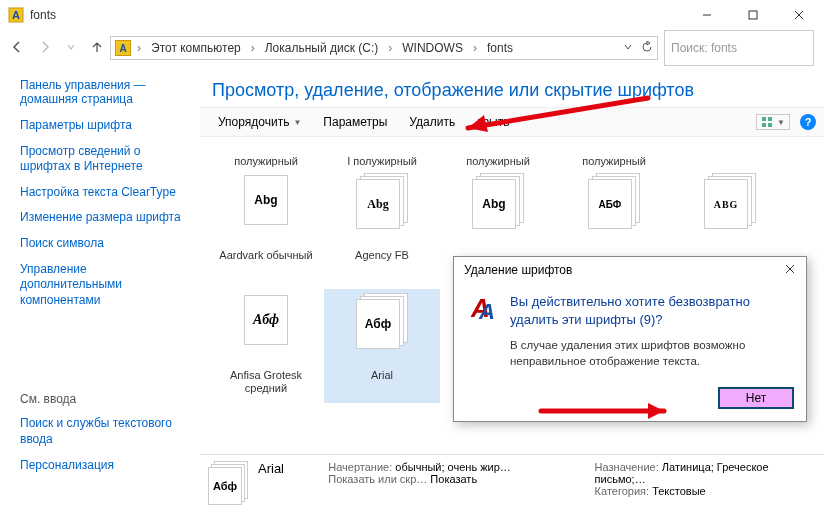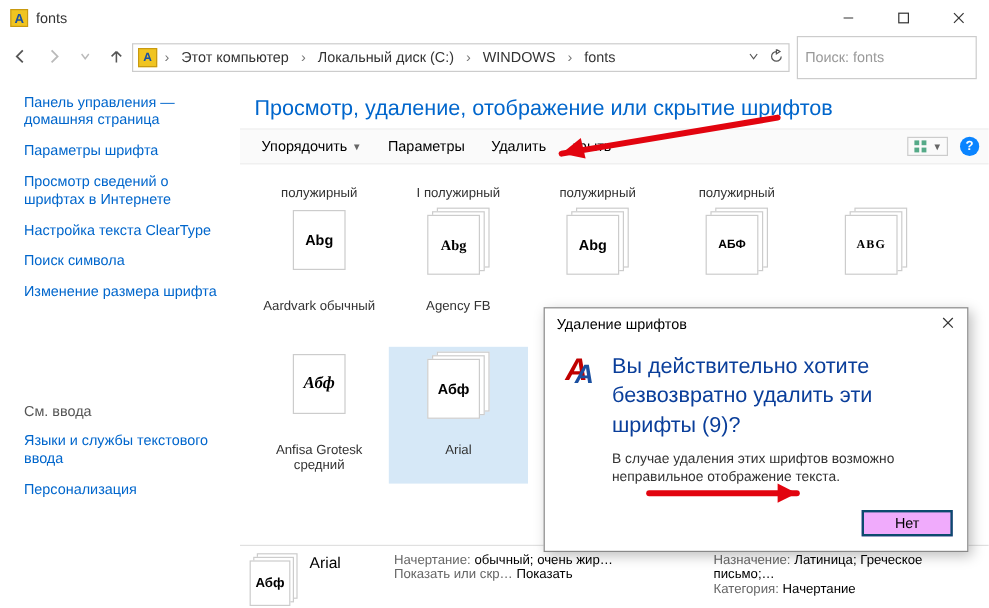--- a/index.html
+++ b/index.html
@@ -70,21 +70,21 @@
   .det-col .det-name { font-size:13px; margin-bottom:2px;}
   .klabel { color:#666; }
 
   
   .dialog { position:absolute; left:453px; top:256px; width:354px; background:#fff; border:1px solid #888; box-shadow:3px 3px 10px rgba(0,0,0,.25); }
   .dlg-title { height:26px; display:flex; align-items:center; padding:0 6px 0 10px; font-size:12px; }
   .dlg-close { margin-left:auto; width:20px; text-align:center; }
   .dlg-body { padding:10px 14px; display:flex; gap:10px; }
   .dlg-icon { width:32px; height:32px; position:relative;}
   .dlg-icon svg { width:32px; height:32px;}
-  .dlg-text .q { color:#0a3e9a; font-size:18px; margin-bottom:10px; line-height:1.35; }
+  .dlg-text .q { color:#0a3e9a; font-size:13px; margin-bottom:10px; line-height:1.35; }
   .dlg-text .info { font-size:11.5px; color:#333; line-height:1.35; }
   .dlg-btns { display:flex; justify-content:flex-end; gap:10px; padding:8px 12px 12px; }
   .dlg-btn { width:76px; height:22px; border:2px solid #0c4a6e; background:#f0abfc; font-size:12px; display:flex; align-items:center; justify-content:center;}
   .dlg-btn.primary { border:2px solid #0a84ff; background:#eef6ff; }
 
   
   .arrow { position:absolute; pointer-events:none; }
   .arrow svg { overflow:visible; }
   .arrow path, .arrow line { stroke:#e2040f; stroke-width:5; fill:none; stroke-linecap:round;}
   .arrow polygon { fill:#e2040f; }
@@ -159,25 +159,26 @@
   </div>
 </div>
 
 <div class="content">
 
   <div class="sidebar">
     <div class="panel-title">Панель управления — домашняя страница</div>
     <div class="side-link">Параметры шрифта</div>
     <div class="side-link">Просмотр сведений о шрифтах в Интернете</div>
     <div class="side-link">Настройка текста ClearType</div>
+    <div class="side-link">Изменение размера шрифта</div>
     <div class="side-link">Поиск символа</div>
-    <div class="side-link">Изменение размера шрифта</div>
+    <div class="side-link">Управление дополнительными компонентами</div>
     <div style="height:66px"></div>
     <div class="see-also">См. ввода</div>
-    <div class="side-link">Языки и службы текстового ввода</div>
+    <div class="side-link">Поиск и службы текстового ввода</div>
     <div class="side-link">Персонализация</div>
   </div>
 
   <div class="main">
     <div class="heading">Просмотр, удаление, отображение или скрытие шрифтов</div>
 
     <div class="cmdbar">
       <div class="cmd-item">
           <span>Упорядочить</span>
           <span class="drop">▼</span>
@@ -293,21 +294,21 @@
       <div class="det-cols">
         <div class="det-col" style="width:58px">
           <div class="det-name">Arial</div>
         </div>
         <div class="det-col" style="width:260px">
           <div><span class="klabel">Начертание:</span> <span>обычный; очень жир…</span></div>
           <div><span class="klabel">Показать или скр…</span> <span>Показать</span></div>
         </div>
         <div class="det-col">
           <div><span class="klabel">Назначение:</span> <span>Латиница; Греческое письмо;…</span></div>
-          <div><span class="klabel">Категория:</span> <span>Начертание</span></div>
+          <div><span class="klabel">Категория:</span> <span>Текстовые</span></div>
         </div>
       </div>
     </div>
   </div>
 </div>
 
 <div class="dialog">
   <div class="dlg-title">
     <span>Удаление шрифтов</span>
     <span class="dlg-close">

